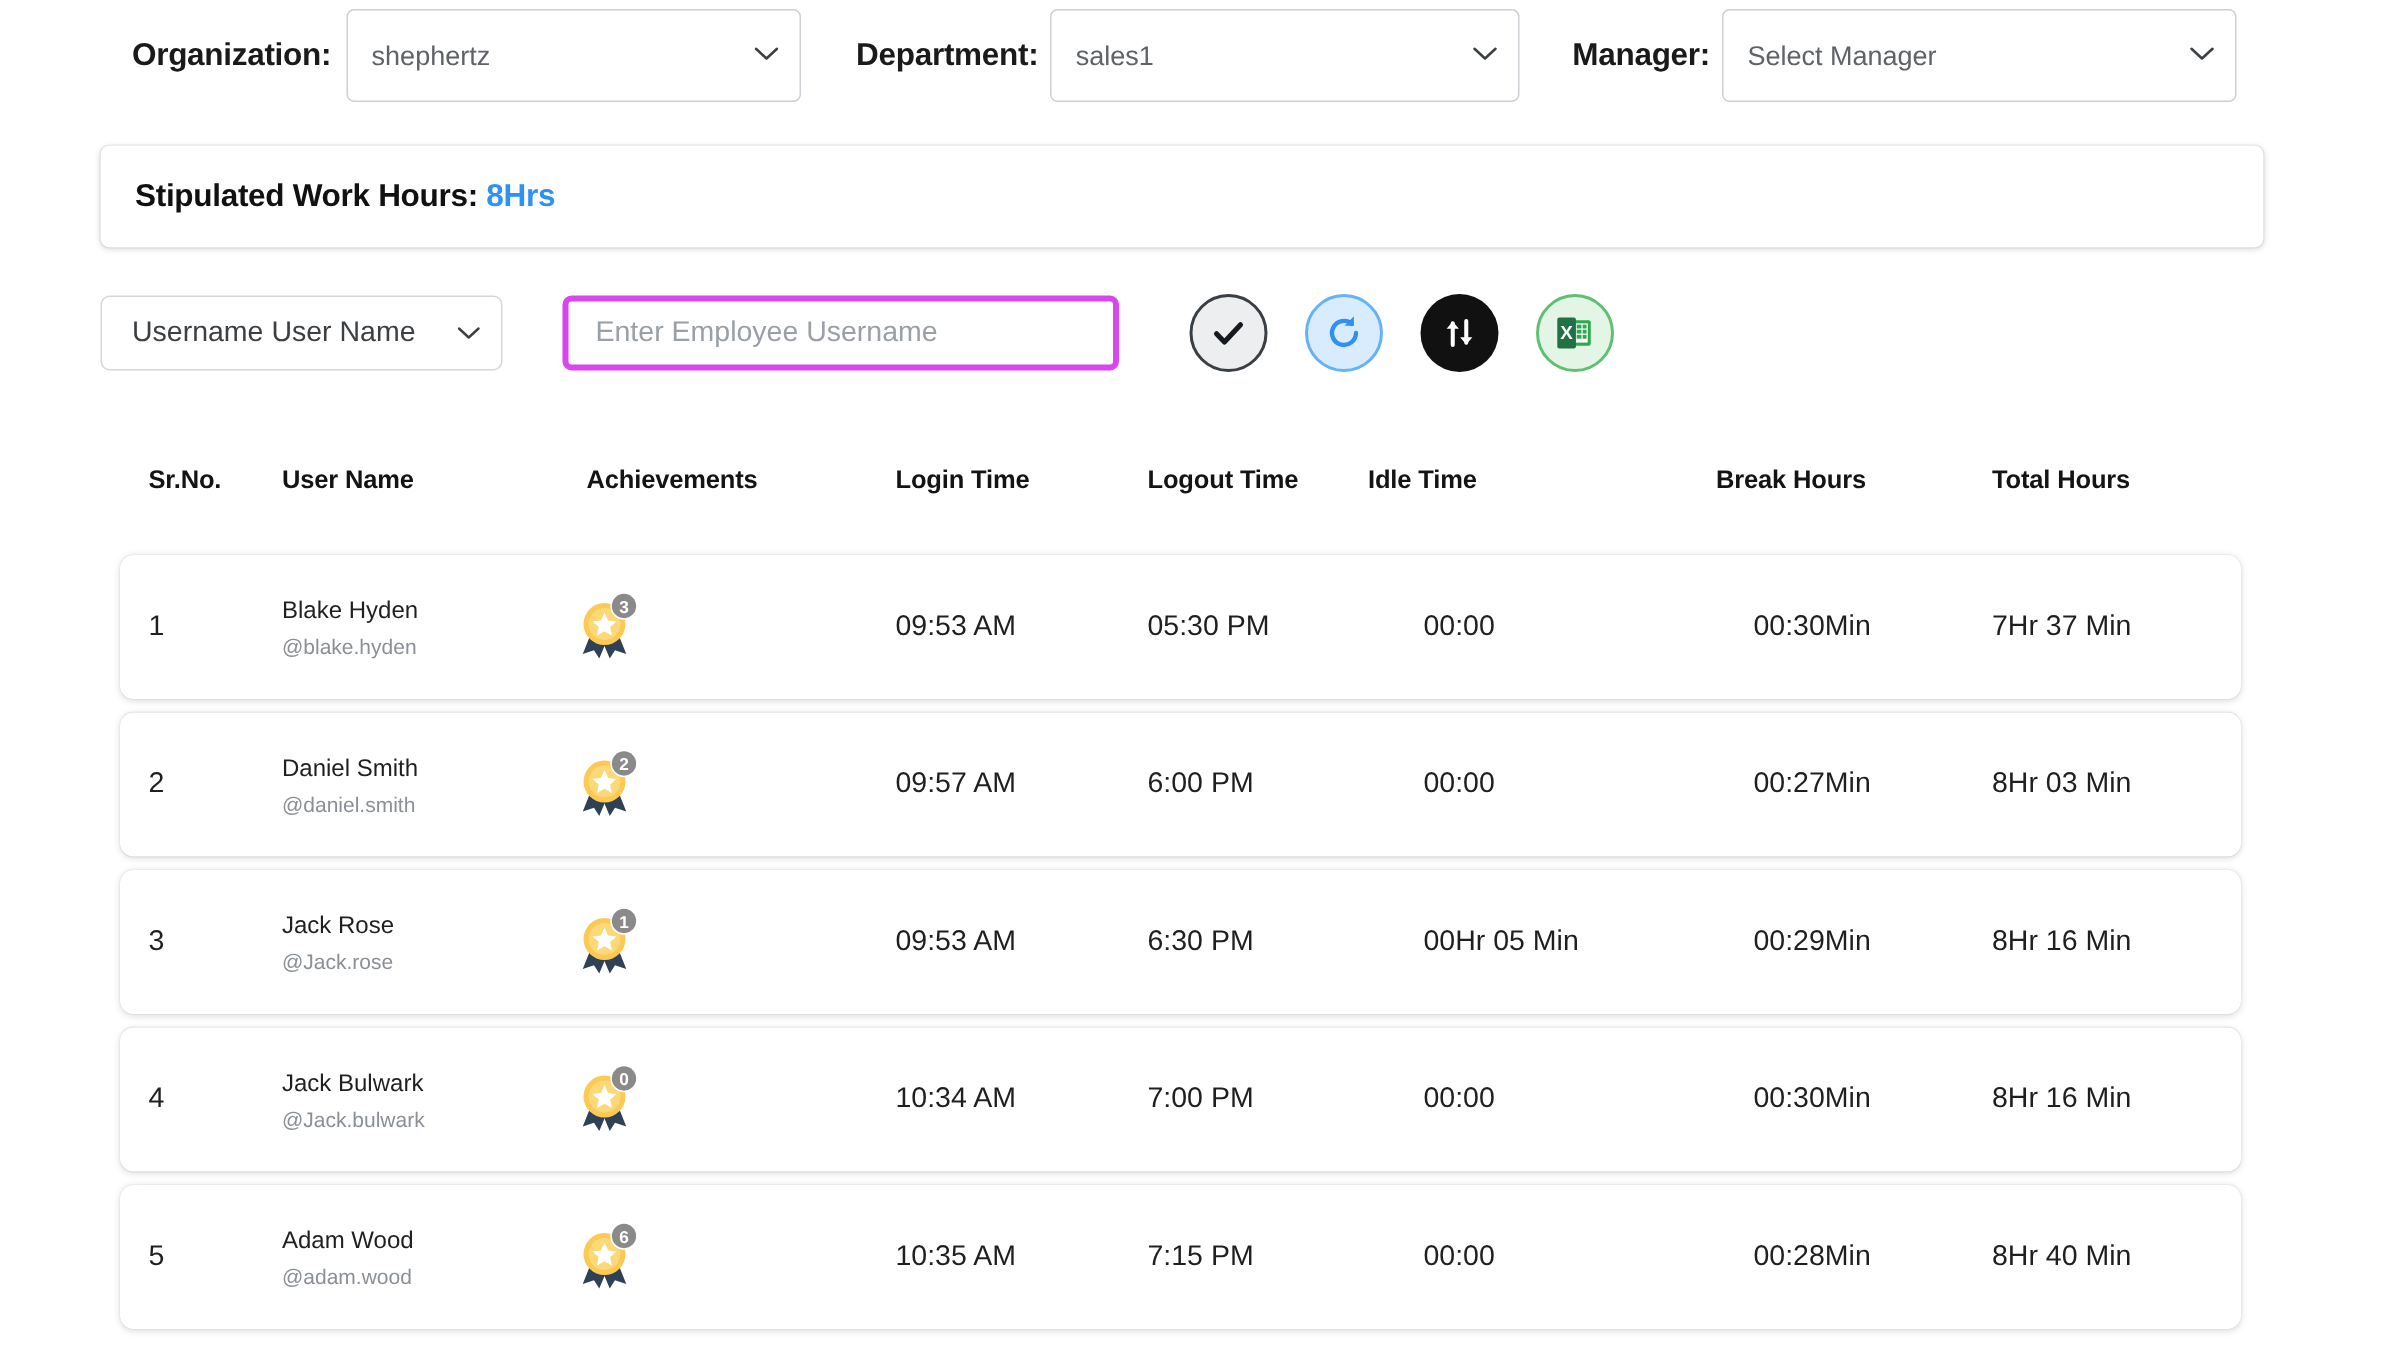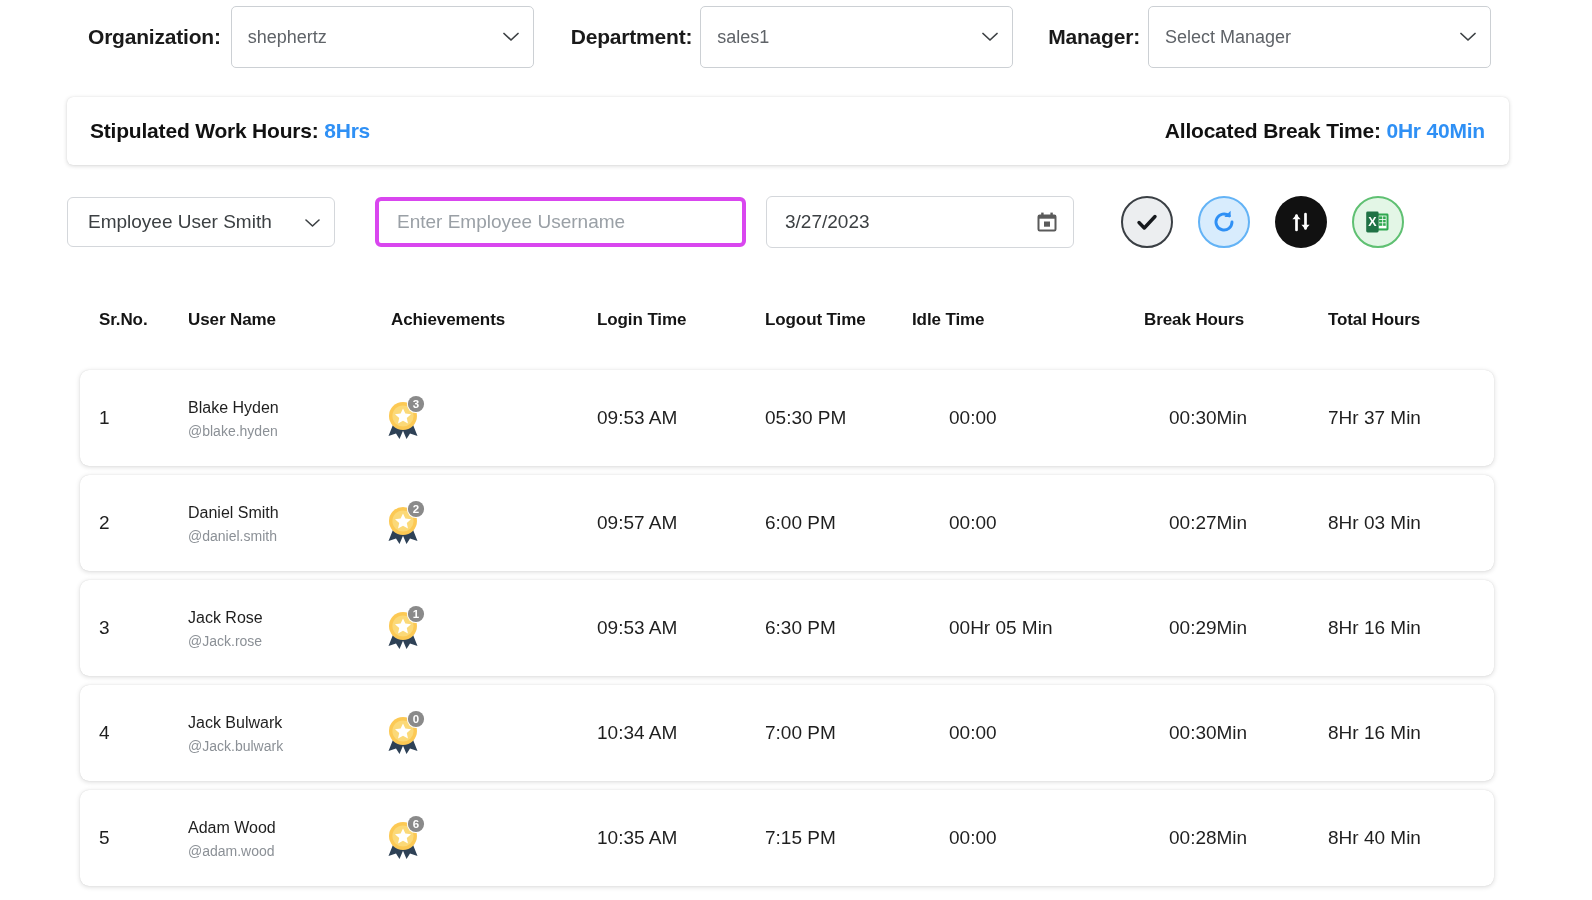--- a/index.html
+++ b/index.html
@@ -305,50 +305,35 @@
         </span>
       </div>
     </div>
 
   </div>
 
   <div class="info-card">
     <div class="info-text">
       <span>Stipulated Work Hours: </span><span class="val">8Hrs</span>
     </div>
-    <div class="info-text">
-      <span>Allocated Break Time: </span><span class="val">0Hr 40Min</span>
-    </div>
   </div>
 
   <div class="controls-row">
 
     <div class="ctrl-select">
-      <span>Employee User Smith</span>
+      <span>Username User Name</span>
       <span class="chev">
         <svg width="15" height="9" viewBox="0 0 15 9">
             <path d="M1 1 L7.5 7 L14 1" stroke="#3c4043" stroke-width="1.6" fill="none" stroke-linecap="round" stroke-linejoin="round"></path>
           </svg>
       </span>
     </div>
 
     <input class="ctrl-input" type="text" placeholder="Enter Employee Username" style="">
 
-    <div class="date-wrap">
-      <span class="date-val">3/27/2023</span>
-      <span class="cal-icon">
-        <svg width="24" height="24" viewBox="0 0 24 24">
-          <rect x="3.5" y="5.5" width="17" height="15" rx="1.2" fill="none" stroke="#5a5a5a" stroke-width="2"></rect>
-          <rect x="3.5" y="5.5" width="17" height="3.2" fill="#5a5a5a"></rect>
-          <rect x="6.2" y="2.6" width="2.4" height="4" fill="#5a5a5a"></rect>
-          <rect x="15.4" y="2.6" width="2.4" height="4" fill="#5a5a5a"></rect>
-          <rect x="9" y="11.5" width="6" height="5.2" fill="#5a5a5a"></rect>
-        </svg>
-      </span>
-    </div>
 
     <div class="actions">
 
       <div class="act-btn act-check">
         <svg width="26" height="26" viewBox="0 0 26 26">
           <path d="M5 13.5 L10.3 19 L21 7.5" stroke="#16191d" stroke-width="3.4" fill="none" stroke-linecap="round" stroke-linejoin="round"></path>
         </svg>
       </div>
 
       <div class="act-btn act-refresh">

